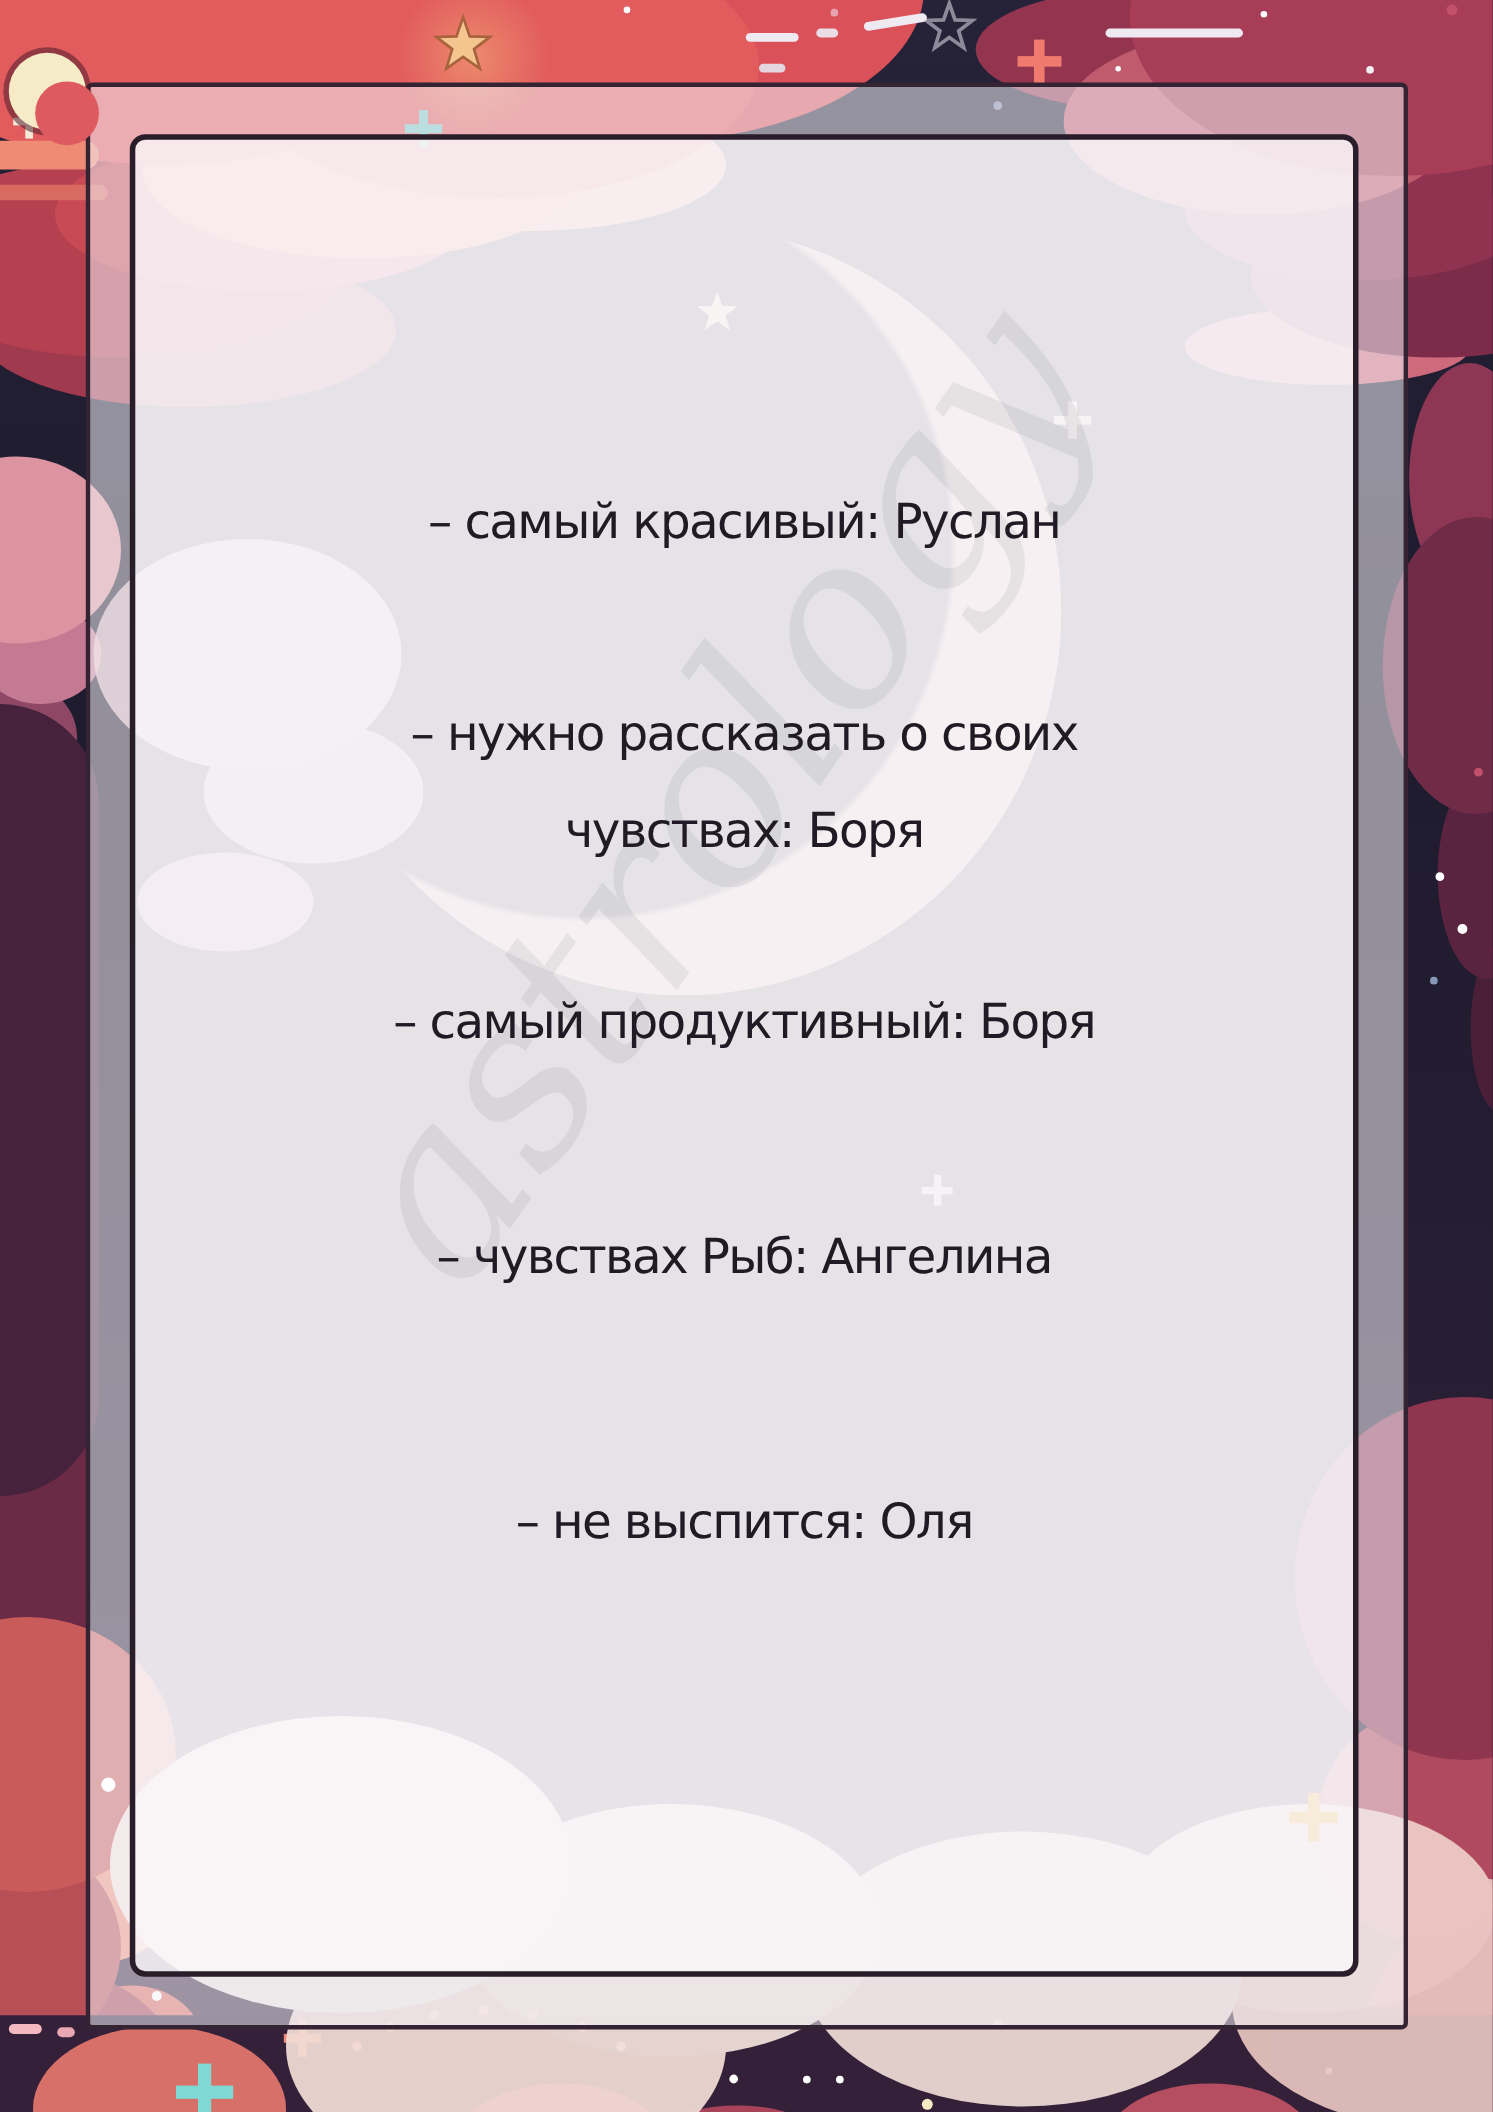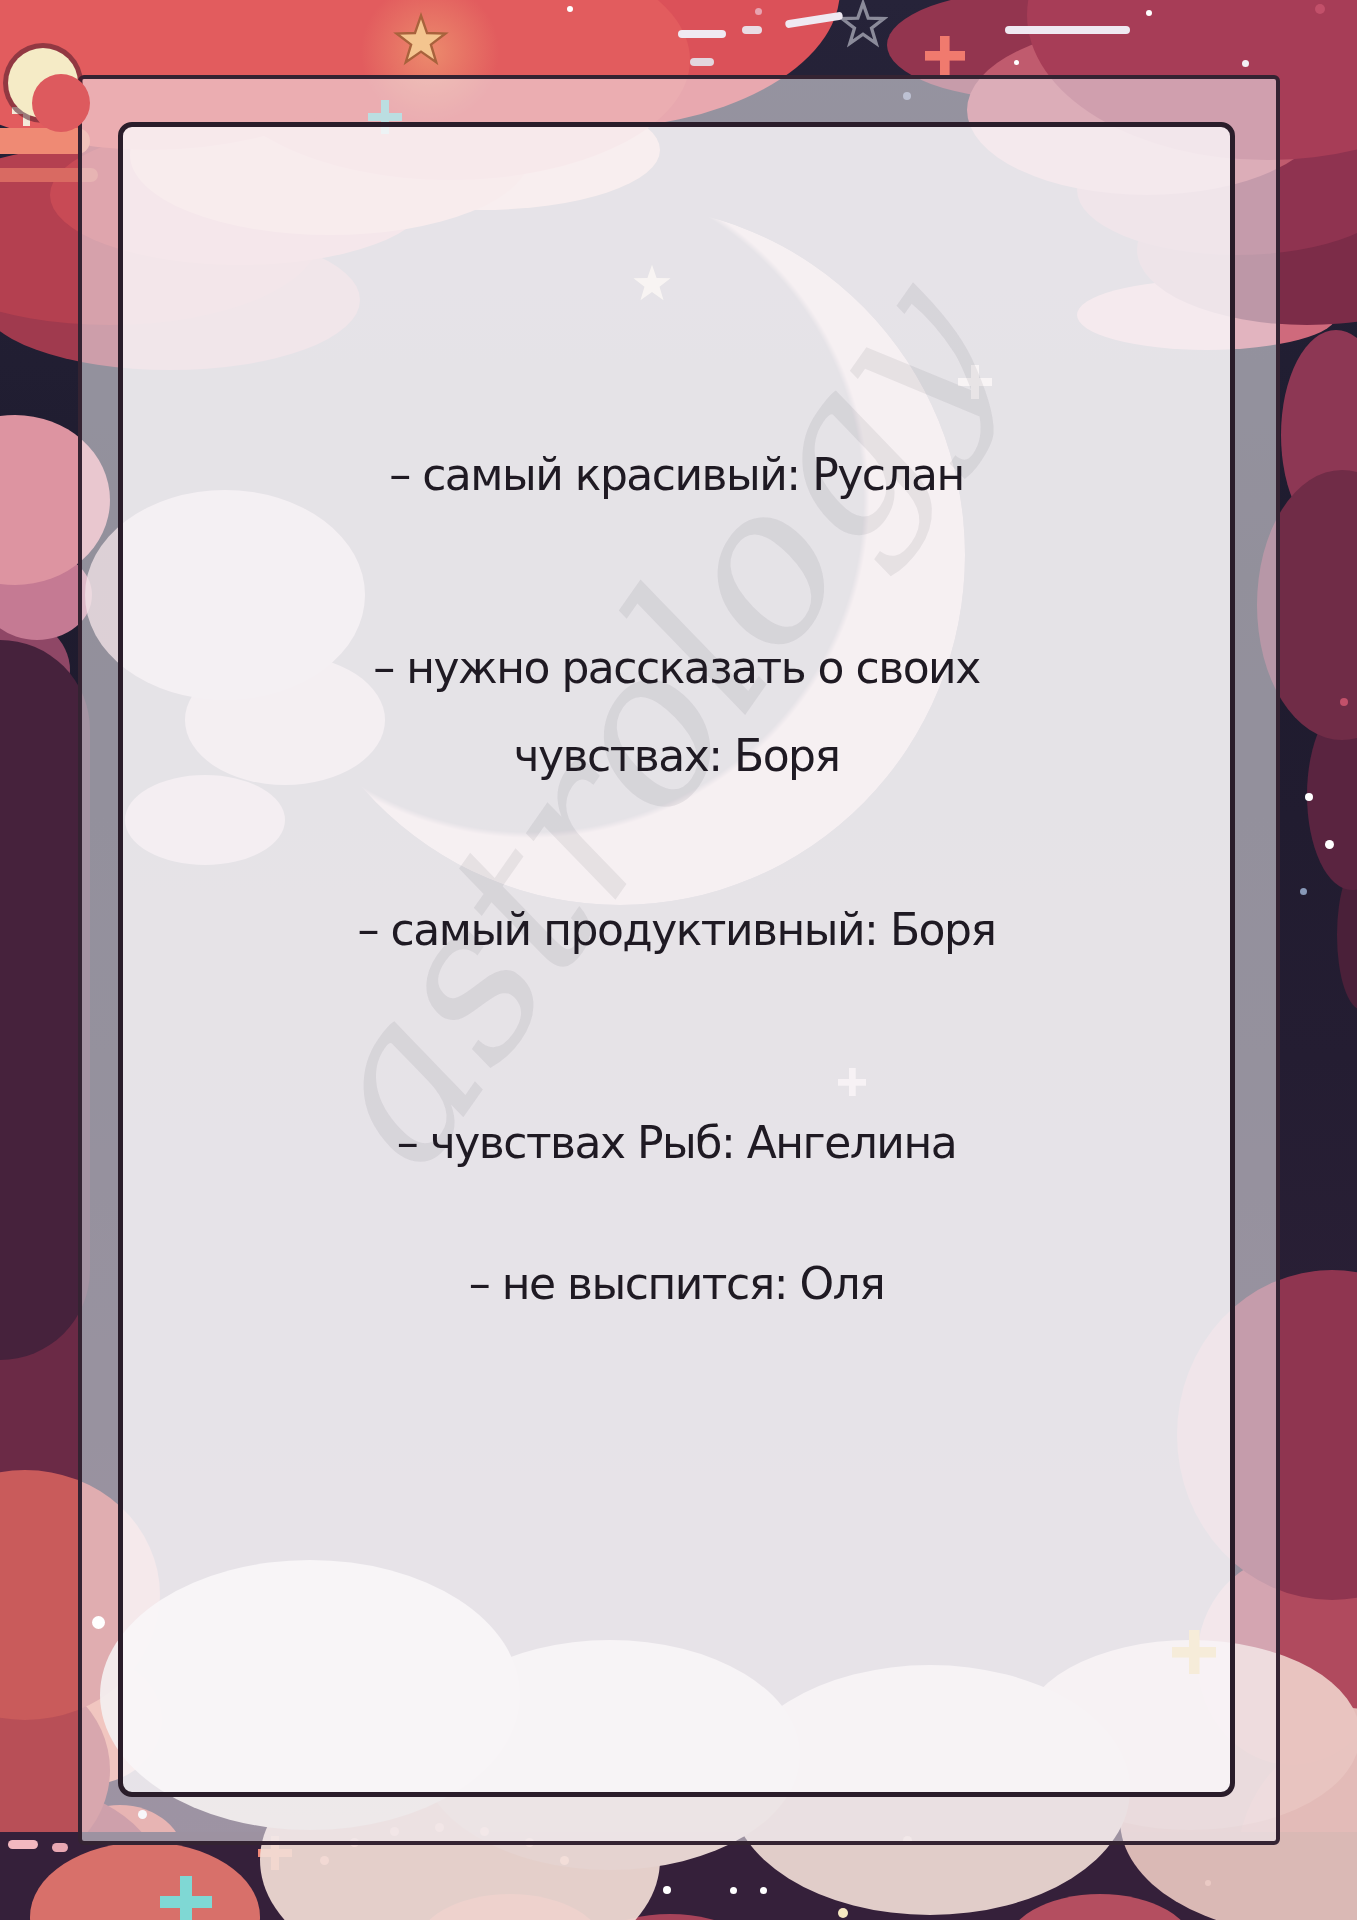--- a/index.html
+++ b/index.html
@@ -70,21 +70,21 @@
   
   .watermark{position:absolute;left:150px;top:270px;width:1000px;height:900px;z-index:12;
     display:flex;align-items:center;justify-content:center;transform:rotate(-55deg);
     font-family:"DejaVu Serif","Liberation Serif",serif;font-style:italic;
     font-size:215px;color:rgba(35,25,45,.07);white-space:nowrap;pointer-events:none;}
   
   .para{position:absolute;left:118px;width:1117px;z-index:13;text-align:center;
     color:#1f1a23;font-size:44px;line-height:88px;letter-spacing:-1.5px;font-weight:400;}
   .row{white-space:nowrap;}
   .p1{top:431px;} .p2{top:624px;} .p3{top:868px;margin-top:18px;}
-  .p4{top:1099px;} .p5{top:1240px;} .p6{top:1496px;}
+  .p4{top:1099px;} .p5{top:1340px;} .p6{top:1496px;}
   .fg{z-index:14;}
 </style>
 </head>
 <body>
 
 <div class="scene">
   <div class="sky"></div>
 
   <div class="cloud red-tl"></div>
   <div class="cloud coral-dash-left"></div>

